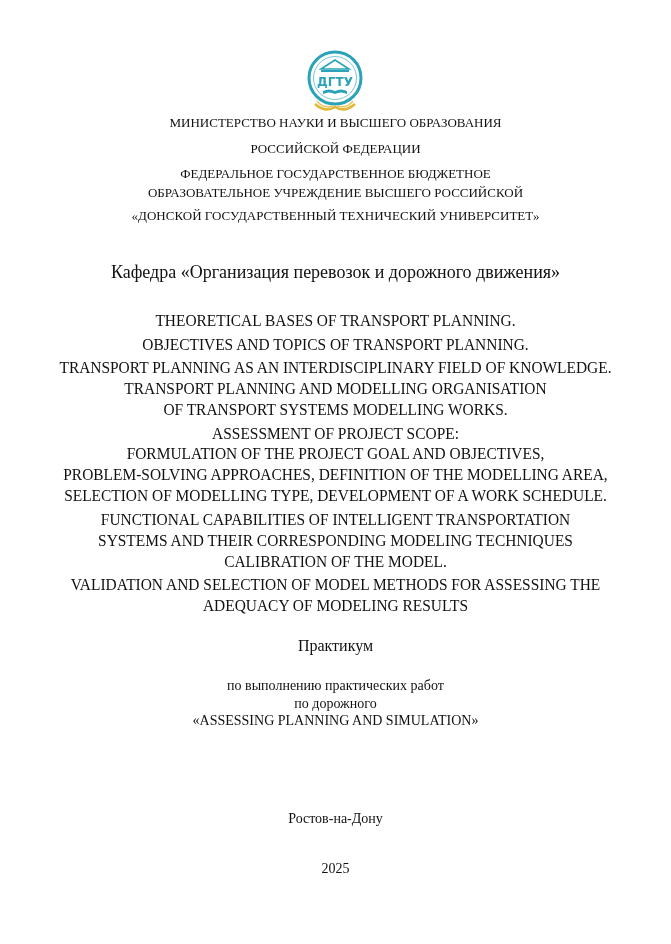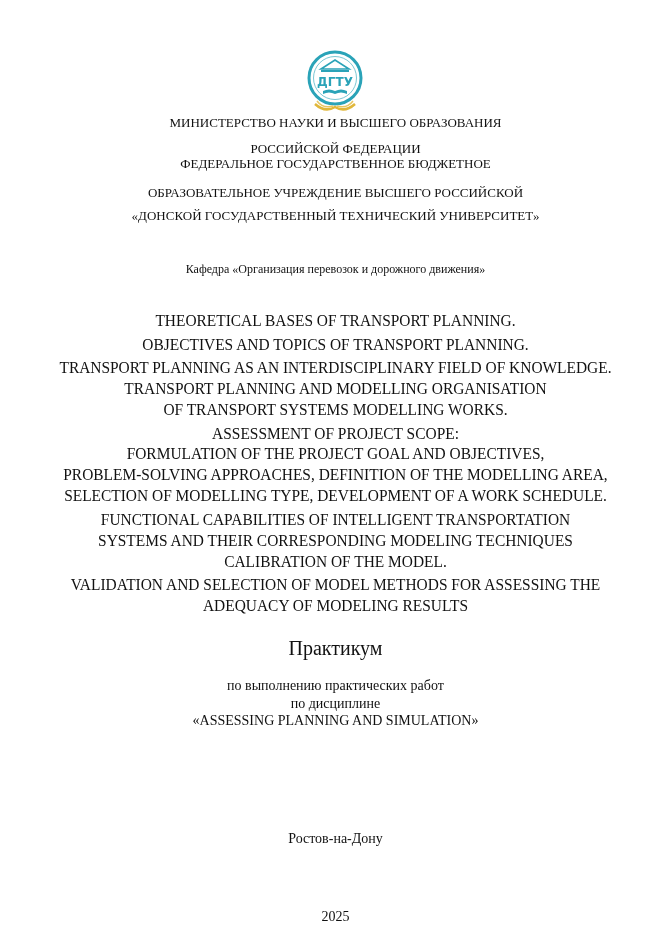--- a/index.html
+++ b/index.html
@@ -1,23 +1,23 @@
 <!DOCTYPE html>
 <html><head>
 <meta charset="utf-8">
 <style>
   html, body { margin:0; padding:0; background:#ffffff; }
   body { width:671px; height:944px; position:relative; overflow:hidden;
          font-family:"Liberation Serif", "DejaVu Serif", serif; color:#111; }
   .logo { position:absolute; left:303px; top:49px; width:64px; height:66px; }
   .line { position:absolute; left:0; width:671px; text-align:center; white-space:nowrap; }
   .s15 { font-size:13px; letter-spacing:0; }
-  .s13 { font-size:12px; }
+  .s13 { font-size:18px; }
   .s16 { font-size:16.6px; transform:scaleX(0.93); transform-origin:center; }
-  .s18 { font-size:20px; }
+  .s18 { font-size:16px; }
   .s14 { font-size:14px;text-align:center; }
 </style>
 </head>
 <body>
 
 <div class="logo">
   <svg width="64" height="66" viewBox="0 0 64 66">
     <circle cx="32" cy="29" r="26" fill="#ffffff" stroke="#2aa3b8" stroke-width="3"></circle>
     <circle cx="32" cy="29" r="21.5" fill="none" stroke="#7cc7d4" stroke-width="1"></circle>
     <polygon points="18,20 32,11 46,20" fill="none" stroke="#2aa3b8" stroke-width="1.6"></polygon>
@@ -25,21 +25,21 @@
     <text x="32" y="37" text-anchor="middle" font-family="DejaVu Sans, sans-serif" font-weight="bold" font-size="12" fill="#2aa3b8">ДГТУ</text>
     <path d="M20 42 Q26 39 32 42 Q38 39 44 42 L44 45 Q38 42 32 45 Q26 42 20 45 Z" fill="#2aa3b8"></path>
     <path d="M12 55 Q22 64 32 58 Q42 64 52 55" fill="none" stroke="#e0b73a" stroke-width="2.5"></path>
     <path d="M14 52 Q20 60 30 57 M50 52 Q44 60 34 57" fill="none" stroke="#e8c660" stroke-width="1.5"></path>
   </svg>
 </div>
 
 <div class="line s15" style="top:115px">МИНИСТЕРСТВО НАУКИ И ВЫСШЕГО ОБРАЗОВАНИЯ</div>
 <div class="line s15" style="top:141px">РОССИЙСКОЙ ФЕДЕРАЦИИ</div>
 
-<div class="line s15" style="top:156px">ФЕДЕРАЛЬНОЕ ГОСУДАРСТВЕННОЕ БЮДЖЕТНОЕ</div>
+<div class="line s15" style="top:166px">ФЕДЕРАЛЬНОЕ ГОСУДАРСТВЕННОЕ БЮДЖЕТНОЕ</div>
 <div class="line s15" style="top:185px">ОБРАЗОВАТЕЛЬНОЕ УЧРЕЖДЕНИЕ ВЫСШЕГО РОССИЙСКОЙ</div>
 <div class="line s15" style="top:208px">«ДОНСКОЙ ГОСУДАРСТВЕННЫЙ ТЕХНИЧЕСКИЙ УНИВЕРСИТЕТ»</div>
 
 <div class="line s13" style="top:262px">Кафедра «Организация перевозок и дорожного движения»</div>
 
 <div class="line s16" style="top:311px">THEORETICAL BASES OF TRANSPORT PLANNING.</div>
 <div class="line s16" style="top:335px">OBJECTIVES AND TOPICS OF TRANSPORT PLANNING.</div>
 <div class="line s16" style="top:358px">TRANSPORT PLANNING AS AN INTERDISCIPLINARY FIELD OF KNOWLEDGE.</div>
 <div class="line s16" style="top:379px">TRANSPORT PLANNING AND MODELLING ORGANISATION</div>
 <div class="line s16" style="top:400px">OF TRANSPORT SYSTEMS MODELLING WORKS.</div>
@@ -49,17 +49,17 @@
 <div class="line s16" style="top:486px">SELECTION OF MODELLING TYPE, DEVELOPMENT OF A WORK SCHEDULE.</div>
 <div class="line s16" style="top:510px">FUNCTIONAL CAPABILITIES OF INTELLIGENT TRANSPORTATION</div>
 <div class="line s16" style="top:531px">SYSTEMS AND THEIR CORRESPONDING MODELING TECHNIQUES</div>
 <div class="line s16" style="top:552px">CALIBRATION OF THE MODEL.</div>
 <div class="line s16" style="top:575px">VALIDATION AND SELECTION OF MODEL METHODS FOR ASSESSING THE</div>
 <div class="line s16" style="top:596px">ADEQUACY OF MODELING RESULTS</div>
 
 <div class="line s18" style="top:637px">Практикум</div>
 
 <div class="line s14" style="top:678px">по выполнению практических работ</div>
-<div class="line s14" style="top:696px">по дисциплине</div>
+<div class="line s14" style="top:696px">по дорожного</div>
 <div class="line s14" style="top:713px">«ASSESSING PLANNING AND SIMULATION»</div>
 
-<div class="line s14" style="top:831px">Ростов-на-Дону</div>
-<div class="line s14" style="top:909px">2025</div>
+<div class="line s14" style="top:811px">Ростов-на-Дону</div>
+<div class="line s14" style="top:861px">2025</div>
 
 </body></html>

